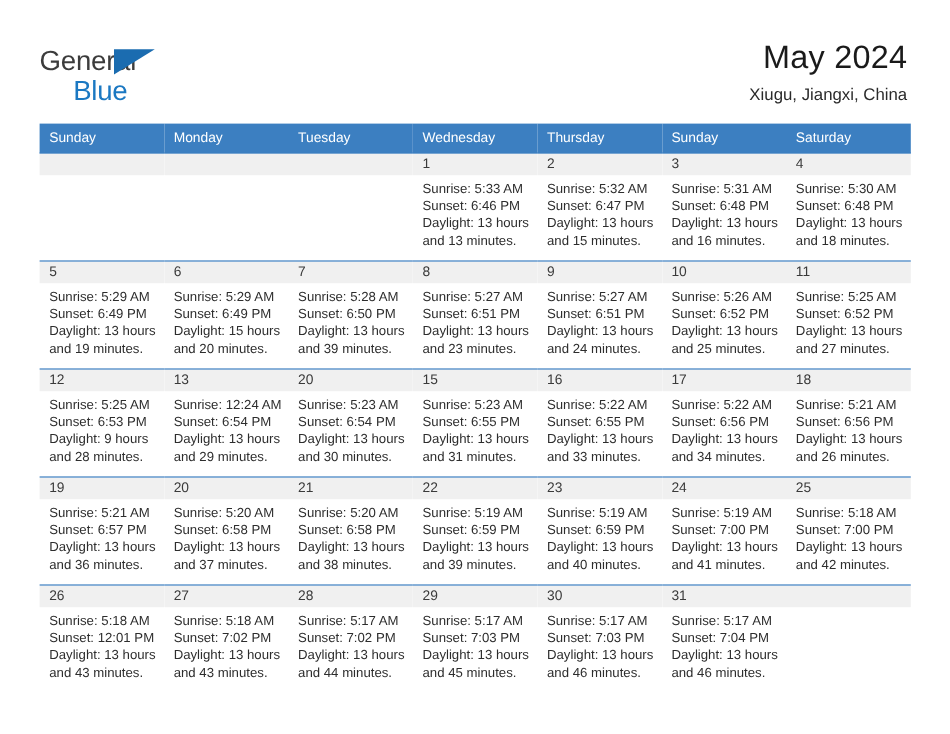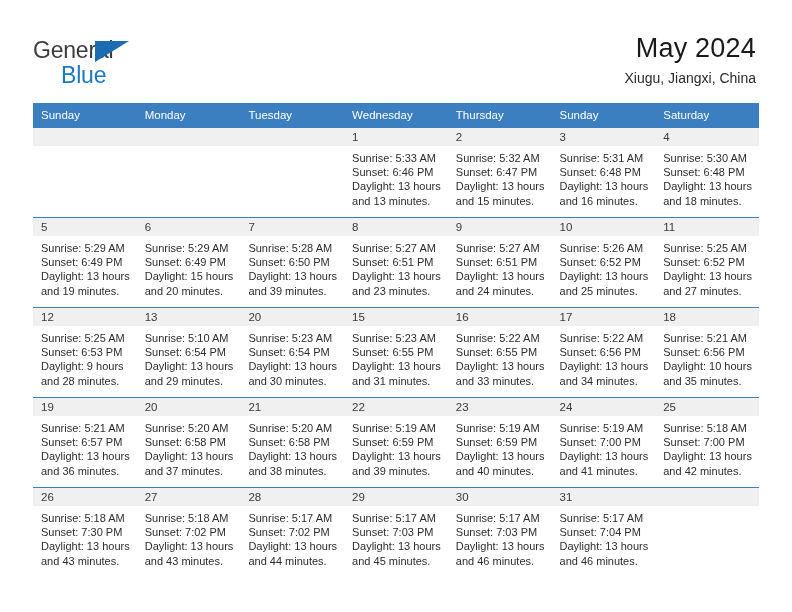--- a/index.html
+++ b/index.html
@@ -250,21 +250,21 @@
             <div class="daynum">12</div>
             <div class="details">
               <div>Sunrise: 5:25 AM</div>
               <div>Sunset: 6:53 PM</div>
               <div class="dl">Daylight: 9 hours and 28 minutes.</div>
             </div>
           </td>
           <td>
             <div class="daynum">13</div>
             <div class="details">
-              <div>Sunrise: 5:10 AM</div>
+              <div>Sunrise: 12:24 AM</div>
               <div>Sunset: 6:54 PM</div>
               <div class="dl">Daylight: 13 hours and 29 minutes.</div>
             </div>
           </td>
           <td>
             <div class="daynum">20</div>
             <div class="details">
               <div>Sunrise: 5:23 AM</div>
               <div>Sunset: 6:54 PM</div>
               <div class="dl">Daylight: 13 hours and 30 minutes.</div>
@@ -292,21 +292,21 @@
               <div>Sunrise: 5:22 AM</div>
               <div>Sunset: 6:56 PM</div>
               <div class="dl">Daylight: 13 hours and 34 minutes.</div>
             </div>
           </td>
           <td>
             <div class="daynum">18</div>
             <div class="details">
               <div>Sunrise: 5:21 AM</div>
               <div>Sunset: 6:56 PM</div>
-              <div class="dl">Daylight: 10 hours and 35 minutes.</div>
+              <div class="dl">Daylight: 13 hours and 26 minutes.</div>
             </div>
           </td>
         </tr>
         <tr>
           <td>
             <div class="daynum">19</div>
             <div class="details">
               <div>Sunrise: 5:21 AM</div>
               <div>Sunset: 6:57 PM</div>
               <div class="dl">Daylight: 13 hours and 36 minutes.</div>
@@ -359,21 +359,21 @@
               <div>Sunset: 7:00 PM</div>
               <div class="dl">Daylight: 13 hours and 42 minutes.</div>
             </div>
           </td>
         </tr>
         <tr>
           <td>
             <div class="daynum">26</div>
             <div class="details">
               <div>Sunrise: 5:18 AM</div>
-              <div>Sunset: 7:30 PM</div>
+              <div>Sunset: 12:01 PM</div>
               <div class="dl">Daylight: 13 hours and 43 minutes.</div>
             </div>
           </td>
           <td>
             <div class="daynum">27</div>
             <div class="details">
               <div>Sunrise: 5:18 AM</div>
               <div>Sunset: 7:02 PM</div>
               <div class="dl">Daylight: 13 hours and 43 minutes.</div>
             </div>

